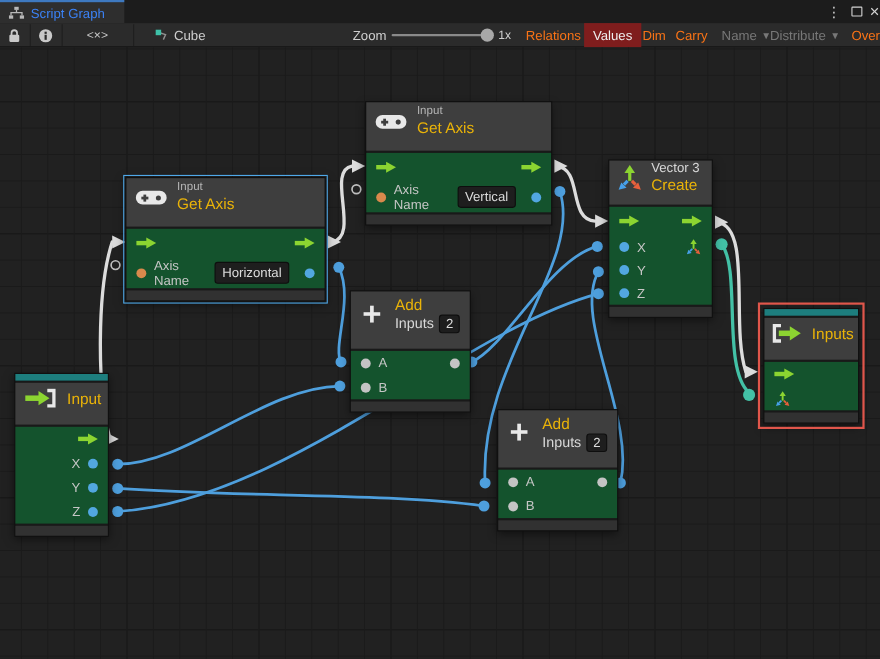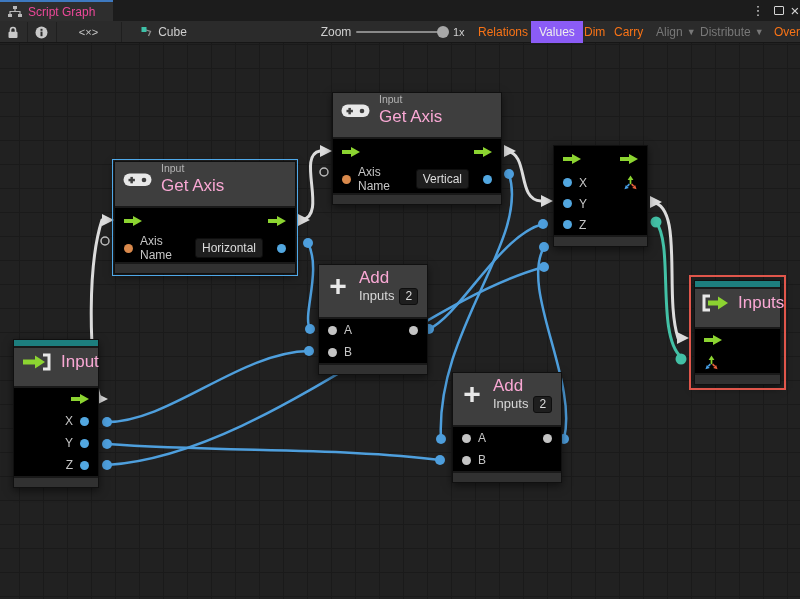--- a/index.html
+++ b/index.html
@@ -2,34 +2,34 @@
 <html><head>
 <meta charset="utf-8">
 <style>
   html,body{margin:0;padding:0;width:800px;height:599px;overflow:hidden;background:#1e1e1e;
     font-family:"Liberation Sans","DejaVu Sans",sans-serif;-webkit-font-smoothing:antialiased;}
   *{box-sizing:border-box;}
   
   .tabbar{position:absolute;left:0;top:0;width:800px;height:21px;background:#1c1c1c;}
   .tab{position:absolute;left:0;top:0;height:21px;width:113px;background:#2e2e2e;
     border-top:2px solid #3e79c0;display:flex;align-items:center;gap:6px;padding:0 8px;}
-  .tab-title{color:#ec4899;font-size:12px;white-space:nowrap;}
+  .tab-title{color:#3b82f6;font-size:12px;white-space:nowrap;}
   .winctl{position:absolute;top:0;height:21px;display:flex;align-items:center;color:#d4d4d4;}
   .wc-menu{left:751px;width:14px;font-size:13px;justify-content:center;}
   .wc-max{left:771px;width:16px;justify-content:center;}
   .wc-max .sq{width:10px;height:9px;border:1.6px solid #d4d4d4;border-radius:1px;}
   .wc-close{left:788px;width:14px;font-size:15px;justify-content:center;}
   
   .toolbar{position:absolute;left:0;top:21px;width:800px;height:22px;background:#2b2b2b;
     border-bottom:1px solid #161616;color:#cfcfcf;font-size:12px;}
   .tb{position:absolute;top:0;height:22px;display:flex;align-items:center;justify-content:center;}
   .sep{position:absolute;top:1px;width:1px;height:20px;background:#1f1f1f;}
   .crumb{gap:5px;color:#cfcfcf;}
   .tbtn{padding:0 8px;color:#f97316;}
-  .tbtn.active{background:#8b5cf6;color:#eeeeee;}
+  .tbtn.active{background:#7f1d1d;color:#eeeeee;}
   .tbtn.dim{color:#787878;}
   .caret{font-size:9px;margin-left:4px;}
   .slider-track{position:absolute;top:10px;left:356px;width:88px;height:2px;background:#8a8a8a;border-radius:1px;}
   .slider-handle{position:absolute;top:5px;left:437px;width:12px;height:12px;border-radius:50%;background:#a8a8a8;}
   .zoomval{position:absolute;left:453px;top:0;height:22px;display:flex;align-items:center;color:#cfcfcf;font-size:11px;}
   
   .graph{position:absolute;left:0;top:43px;width:800px;height:556px;background-color:#212121;
     background-image:
       linear-gradient(#1a1a1a 1px,transparent 1px),
       linear-gradient(90deg,#1a1a1a 1px,transparent 1px),
@@ -41,22 +41,22 @@
   
   .node{position:absolute;background:#191919;border:1px solid #101010;display:flex;flex-direction:column;
     gap:2px;box-shadow:0 3px 8px rgba(0,0,0,.5);}
   .node.selected{outline:1.5px solid #4fa8e8;outline-offset:1px;}
   .node.hovered{outline:2px solid #e0564b;outline-offset:3px;}
   .strip{height:6px;background:#1d7e7e;flex:none;}
   .hdr{background:#3e3e3e;display:flex;align-items:center;gap:9px;padding:0 10px 10px 8px;flex:none;height:44px;}
   .hdr.h38{height:38px;} .hdr.h40{height:40px;} .hdr.h52{height:52px;}
   .titles{display:flex;flex-direction:column;line-height:1.25;}
   .cat{color:#b4b4b4;font-size:10.5px;}
-  .ttl{color:#f9a8d4;font-size:17px;}
-  .body{background:#000000;display:flex;flex-direction:column;flex:none;}
+  .ttl{color:#eab308;font-size:14px;}
+  .body{background:#14532d;display:flex;flex-direction:column;flex:none;}
   .row{display:flex;align-items:center;gap:7px;padding:0 9px;height:22px;flex:none;}
   .frow{height:26px;} .arow{height:28px;}
   .row .spacer{flex:1;}
   .ftr{background:#313131;height:9px;flex:none;}
   .plabel{color:#c6c6c6;font-size:12px;}
   .dot{width:9px;height:9px;border-radius:50%;flex:none;}
   .dot.blue{background:#52a7e0;} .dot.orange{background:#d9894c;} .dot.gray{background:#c4c4c4;}
   .vbox{background:#1e1e1e;border:1px solid #0e0e0e;border-radius:3px;color:#dcdcdc;
     font-size:12px;padding:1px 6px;line-height:16px;}
   .cntbox{background:#1e1e1e;border:1px solid #0e0e0e;border-radius:3px;color:#dcdcdc;
@@ -134,21 +134,21 @@
   <div class="tb" style="left:318px;width:36px">Zoom</div>
   <div class="slider-track"></div>
   <div class="slider-handle"></div>
   <div class="zoomval">1x</div>
 
   <div class="tb tbtn" style="left:470px">Relations</div>
   <div class="tb tbtn active" style="left:531px">Values</div>
   <div class="tb tbtn" style="left:576px">Dim</div>
   <div class="tb tbtn" style="left:606px">Carry</div>
   <div class="tb tbtn dim" style="left:648px">
-    <span>Align</span>
+    <span>Name</span>
     <span class="caret">▼</span>
   </div>
   <div class="tb tbtn dim" style="left:692px">
     <span>Distribute</span>
     <span class="caret">▼</span>
   </div>
   <div class="tb tbtn" style="left:766px;width:44px;justify-content:flex-start">Overv</div>
 </div>
 
 <div class="graph">
@@ -353,20 +353,36 @@
       </div>
       <div class="row">
         <span class="dot gray"></span>
         <span class="plabel">B</span>
       </div>
     </div>
     <div class="ftr"></div>
   </div>
 
   <div class="node" style="left:553px;top:102px;width:95px;">
+    <div class="hdr h40" style="gap:7px;padding-left:6px">
+      <span class="nicon">
+        <svg width="25" height="25" viewBox="0 0 26 26">
+            <rect x="11.5" y="7" width="3" height="9" fill="#8cd431"></rect>
+            <polygon points="13,1 8,8.5 18,8.5" fill="#8cd431"></polygon>
+            <line x1="11" y1="16" x2="7.5" y2="19.5" stroke="#47a0e8" stroke-width="3"></line>
+            <polygon points="2.5,24.5 10,22.5 5,17.5" fill="#47a0e8"></polygon>
+            <line x1="15" y1="16" x2="18.5" y2="19.5" stroke="#e8603c" stroke-width="3"></line>
+            <polygon points="23.5,24.5 16,22.5 21,17.5" fill="#e8603c"></polygon>
+          </svg>
+      </span>
+      <div class="titles">
+        <span class="cat" style="font-size:12px;color:#d8d8d8">Vector 3</span>
+        <span class="ttl">Create</span>
+      </div>
+    </div>
     <div class="body">
       <div class="row frow">
         <span class="farrow"></span>
         <span class="spacer"></span>
         <span class="farrow"></span>
       </div>
       <div class="row" style="height:21px">
         <span class="dot blue"></span>
         <span class="plabel">X</span>
         <span class="spacer"></span>

